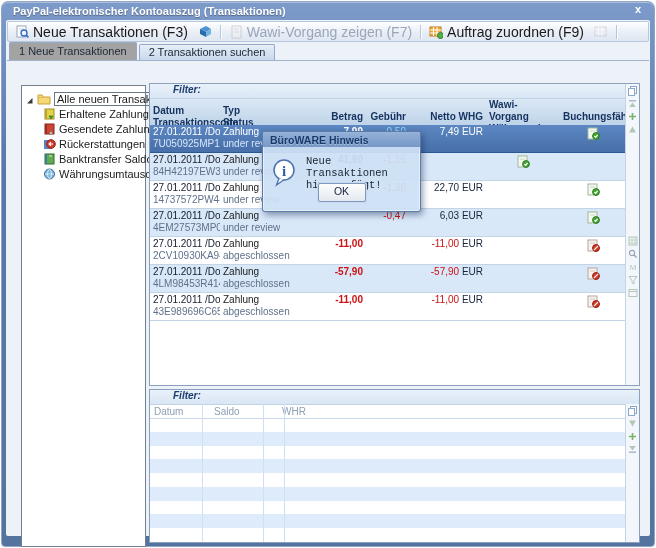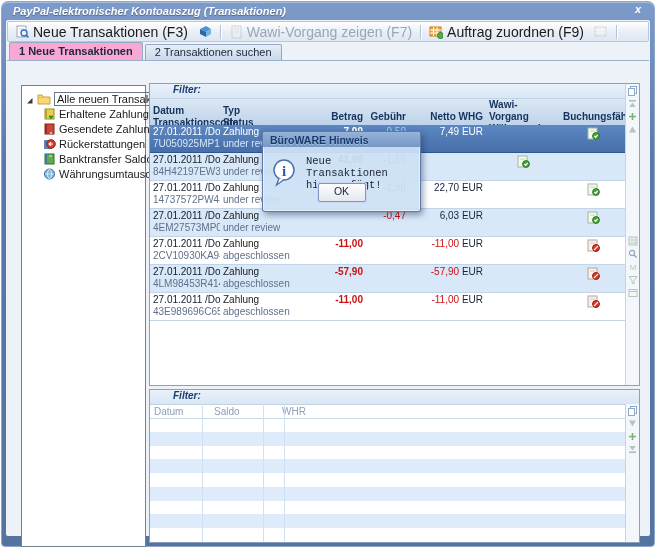--- a/index.html
+++ b/index.html
@@ -2,40 +2,40 @@
 <html><head>
 <meta charset="utf-8">
 <style>
   html,body{margin:0;padding:0;}
   body{width:656px;height:548px;position:relative;background:#fff;
        font-family:"Liberation Sans","DejaVu Sans",sans-serif;font-size:11px;color:#1a1a1a;
        -webkit-font-smoothing:antialiased;overflow:hidden;}
   .win-frame{position:absolute;left:1px;top:1px;right:1px;bottom:1px;
        background:linear-gradient(#7d9bca,#5878ac 30%,#54749f);
        border:1px solid #8fa6c8;border-radius:7px 7px 4px 4px;box-shadow:inset 0 1px 0 rgba(255,255,255,.35);}
-  .titlebar{position:absolute;left:0;top:0;right:0;height:18px;display:flex;align-items:center;font-style:italic;}
+  .titlebar{position:absolute;left:0;top:0;right:0;height:18px;display:flex;align-items:center;}
   .title-text{margin-left:11px;font-weight:bold;color:#fff;font-size:11px;text-shadow:0 1px 1px rgba(0,0,0,.35);}
   .close-btn{position:absolute;right:8px;top:1px;width:16px;height:14px;color:#fff;font-weight:bold;
        font-size:11px;text-align:center;line-height:13px;cursor:default;}
   .win-body{position:absolute;left:4px;top:18px;right:4px;bottom:10px;background:#edf2f8;border-radius:2px;}
 
   
   .toolbar{position:absolute;left:1px;right:1px;top:1px;height:19px;display:flex;align-items:center;
        background:linear-gradient(#fefefe,#e7edf6 60%,#dfe7f2);border:1px solid #b7c7dc;border-radius:2px;padding:0 2px;}
   .tbtn{display:inline-flex;align-items:center;gap:4px;padding:1px 5px;height:16px;white-space:nowrap;border-radius:2px;}
   .tbtn .lbl{font-size:14px;text-align:right;}
   .tbtn.disabled .lbl{color:#9aa6b8;}
   .tbtn.disabled svg{opacity:.45;filter:grayscale(1);}
   .tsep{width:1px;height:14px;background:#b6c4d8;margin:0 3px;box-shadow:1px 0 0 #fff;}
 
   
   .tabbar{position:absolute;left:3px;right:1px;top:22px;height:18px;display:flex;align-items:flex-end;}
   .tab{position:relative;padding:0 9px;border:1px solid #93a9c6;border-bottom:none;border-radius:2px 2px 0 0;
        height:15px;line-height:15px;background:linear-gradient(#e6eef8,#c9d8ec);margin-right:2px;font-size:11px;color:#202a3a;}
-  .tab.active{background:#f9a8d4;height:17px;line-height:17px;z-index:2;font-weight:bold;}
+  .tab.active{background:#a3a3a3;height:17px;line-height:17px;z-index:2;}
   .content{position:absolute;left:1px;right:1px;top:40px;bottom:1px;background:#edf2f8;border-top:1px solid #9db2cd;}
 
   
   .tree-panel{position:absolute;left:14px;top:24px;width:123px;height:460px;background:#fff;border:1px solid #75808f;}
   .tree-root,.tree-item{display:flex;align-items:center;gap:3px;height:15px;white-space:nowrap;font-size:11px;}
   .tree-root{margin:5px 0 0 4px;}
   .tree-item{margin-left:21px;}
   .expander{width:8px;height:8px;display:inline-block;}
   .root-label{border:1px solid #6b7686;padding:0 2px;line-height:12px;}
   .tico{display:inline-flex;width:14px;justify-content:center;}

